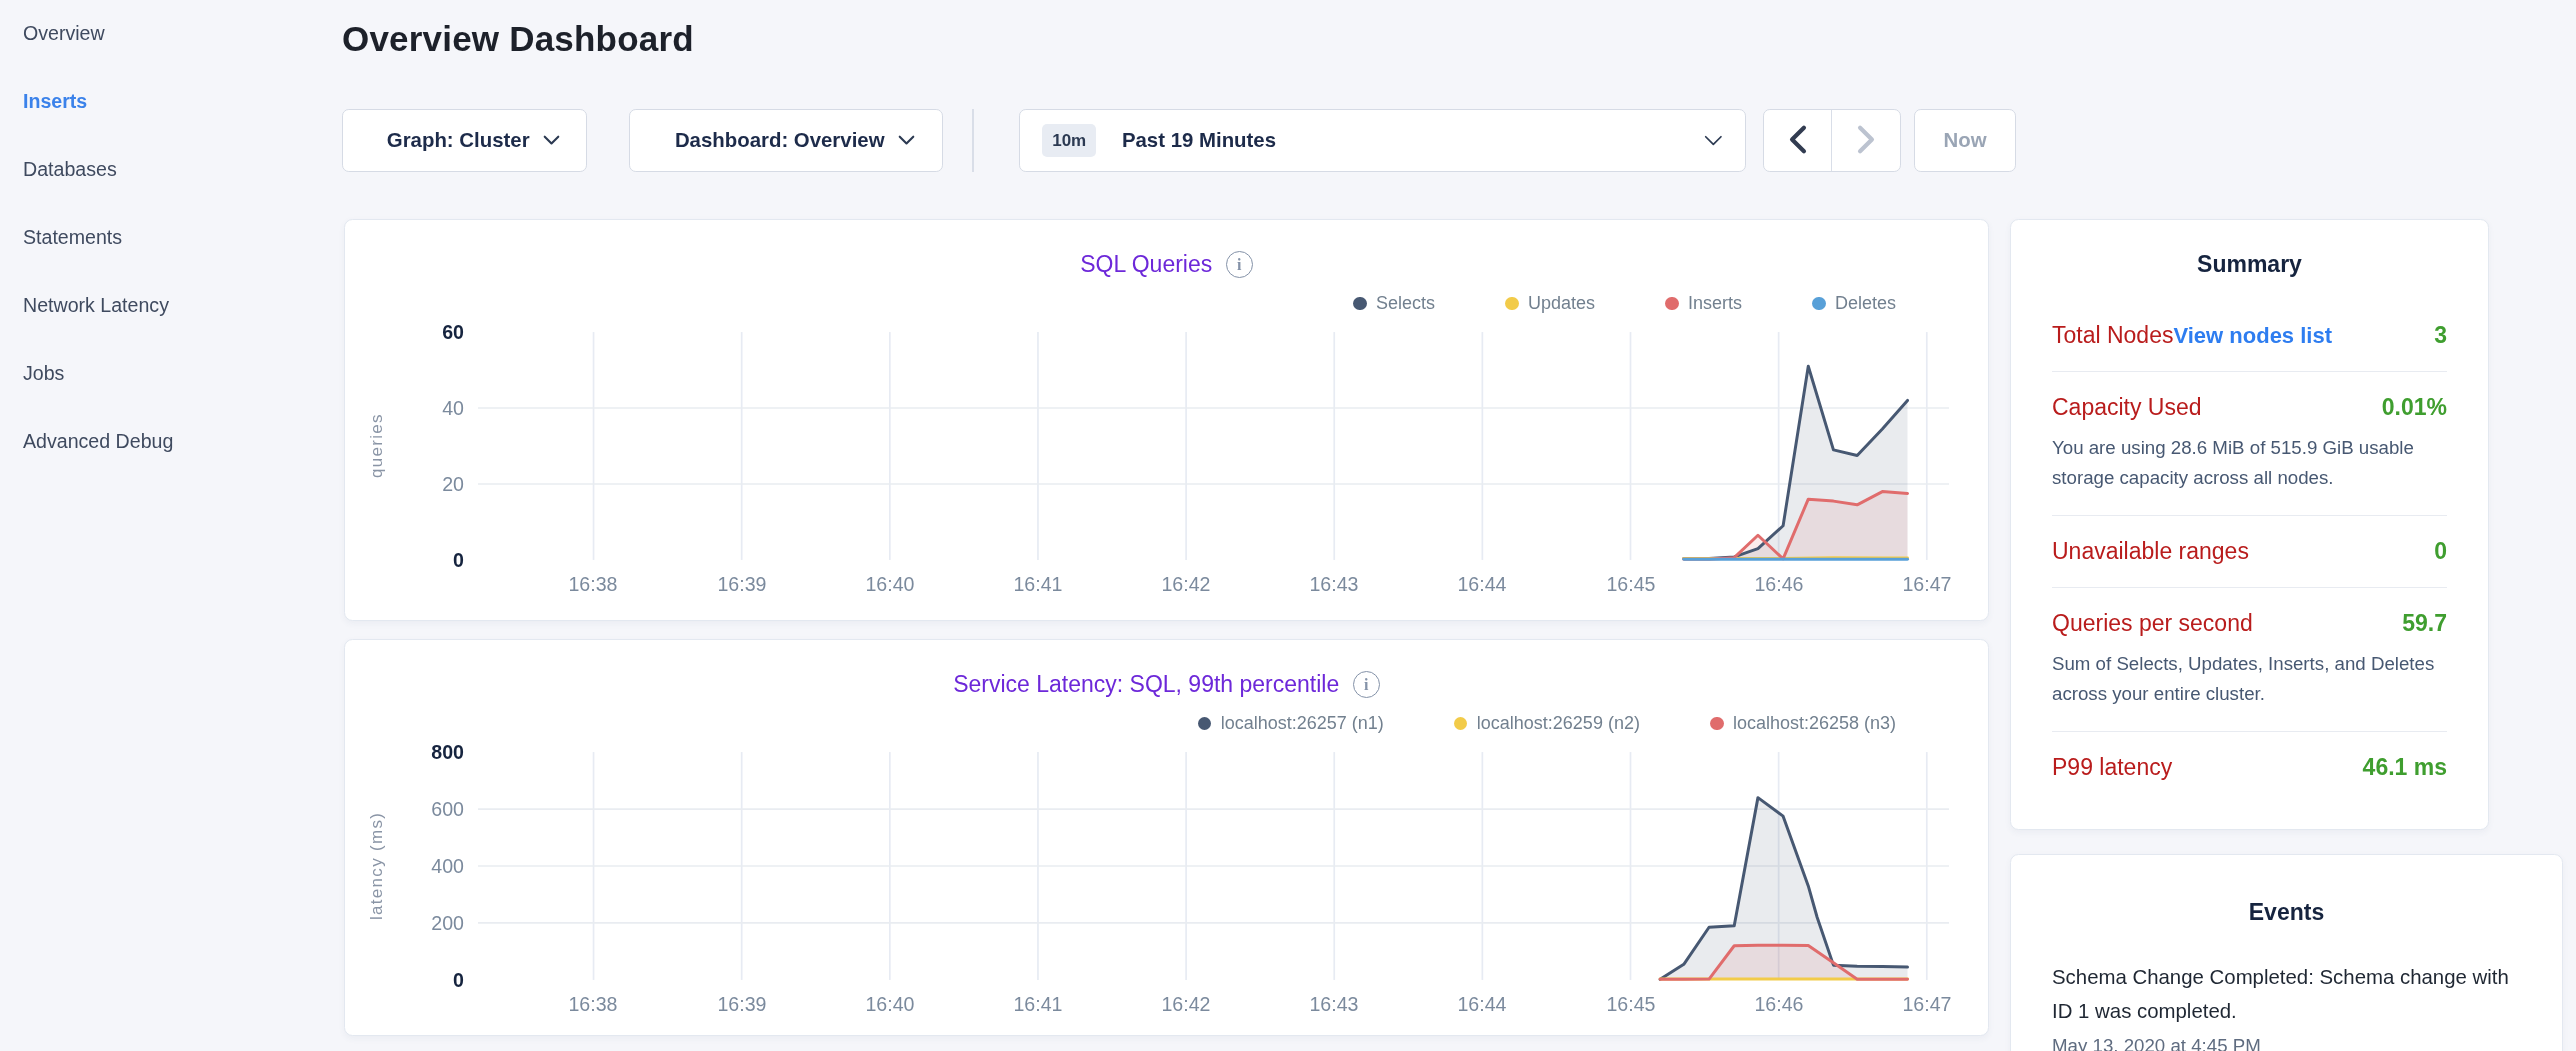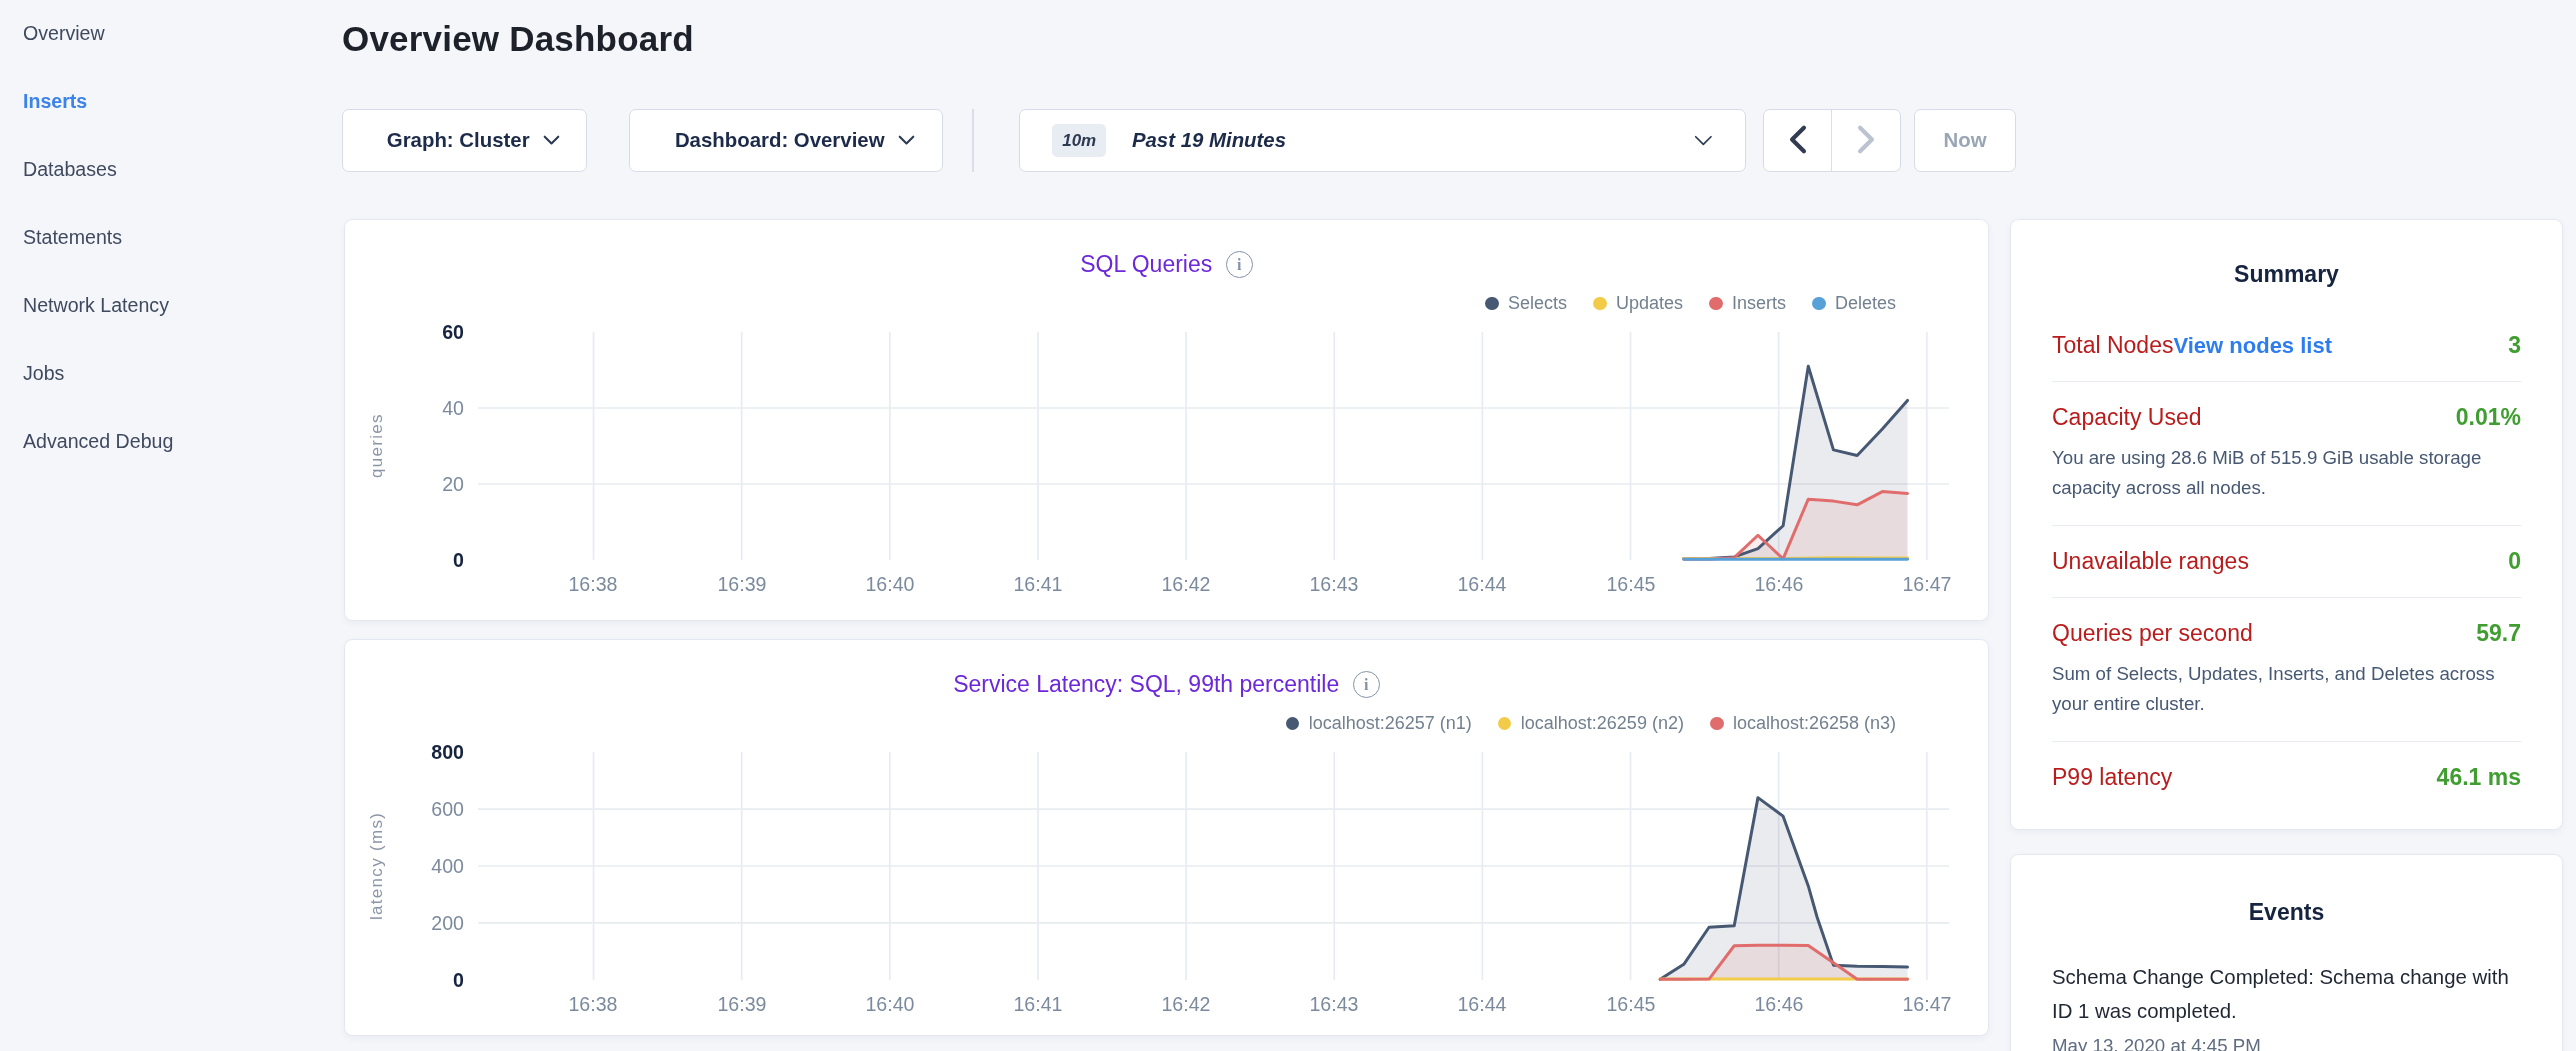--- a/index.html
+++ b/index.html
@@ -23,54 +23,54 @@
     font-size:35px; font-weight:600; color:#1d212a; letter-spacing:0.2px;
   }
   .box {
     position:absolute; top:109px; height:63px; background:#fff;
     border:1.7px solid #d6dbe5; border-radius:6.8px;
     display:flex; align-items:center; justify-content:center; cursor:pointer;
   }
   .dd-label { font-size:20.4px; font-weight:600; color:#1d2b4a;margin-left:18px; }
   .dd-chev { margin-left:13.6px; display:flex; align-items:center; }
   .v-divider { position:absolute; left:972px; top:109px; width:1.7px; height:63px; background:#d9dee8; }
-  .timebox { left:1019px; width:727px; justify-content:flex-start; padding:0 32px;font-style:italic; }
+  .timebox { left:1019px; width:727px; justify-content:flex-start; padding:0 22px; }
   .time-badge {
     background:#e8ecf3; border-radius:5.1px; padding:6.8px 10.2px;
     font-size:17px; font-weight:700; color:#2c3a52; margin-right:25.5px;
   }
   .time-label { font-size:20.4px; font-weight:700; color:#1d2b4a; }
   .timebox .dd-chev { margin-left:auto; }
   .arrow-group { left:1763px; width:138px; padding:0; overflow:hidden; }
   .arrow-cell { width:50%; height:100%; display:flex; align-items:center; justify-content:center; cursor:pointer; }
   .arrow-cell:first-child { border-right:1.7px solid #d9dee8; }
   .now-btn { left:1914px; width:102px; font-size:20.4px; font-weight:700; color:#9aa5b5; }
   
   .card {
     position:absolute; background:#fff; border:1.7px solid #e3e8f0; border-radius:8.5px;
     box-shadow:0 2.6px 6.8px rgba(56,76,108,0.05);
   }
   .chart-card-1 { left:344px; top:219px; width:1645px; height:402px; }
   .chart-card-2 { left:344px; top:639px; width:1645px; height:397px; }
-  .summary-card { left:2010px; top:219px; width:553px; height:611px; padding:26px 41px; }
+  .summary-card { left:2010px; top:219px; width:479px; height:611px; padding:16px 41px; }
   .events-card  { left:2010px; top:854px; width:553px; height:272px; padding:29px 41px; }
   
   .chart-title-row {
     position:absolute; left:0; top:31px; width:100%;
     display:flex; align-items:center; justify-content:center; gap:13.6px;
   }
   .chart-title { font-size:23px; font-weight:400; color:#6d28d9; }
   .info-icon {
     width:27px; height:27px; border:1.7px solid #8492a8; border-radius:50%;
     color:#8492a8; font-size:16px; font-weight:600; font-family:"Liberation Serif", serif;
     display:flex; align-items:center; justify-content:center; cursor:pointer;
   }
   .legend {
     position:absolute; top:73px; right:92px;
-    display:flex; align-items:flex-end; gap:26px;
+    display:flex; align-items:flex-end; gap:70px;
   }
   .legend-item { display:flex; align-items:center; gap:9.4px; cursor:pointer; }
   .legend-dot { width:13.6px; height:13.6px; border-radius:50%; }
   .legend-text { font-size:18px; color:#72808f; }
   .plot { position:absolute; left:133px; top:112px; width:1471px; height:228px; }
   .plot svg { display:block; width:100%; height:100%; overflow:visible; }
   .ytick {
     position:absolute; width:82px; text-align:right; height:24px; line-height:24px;
     font-size:19.6px; color:#7b8a9d;
   }

